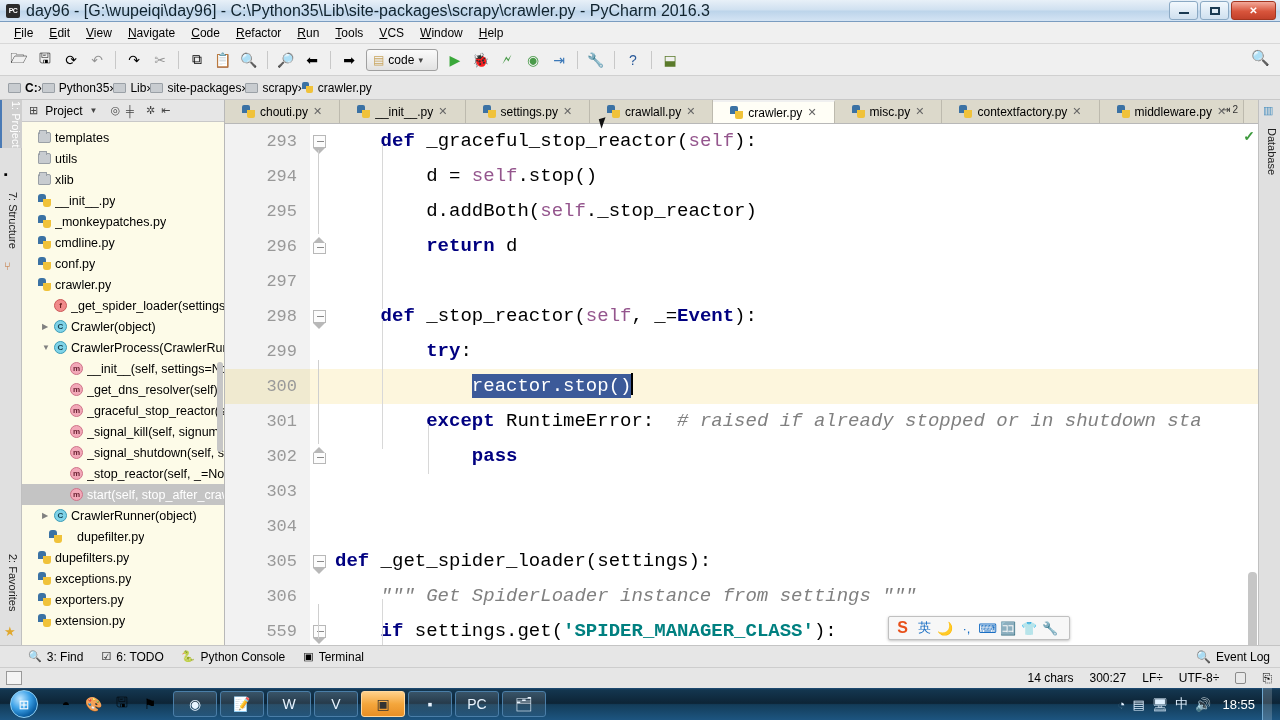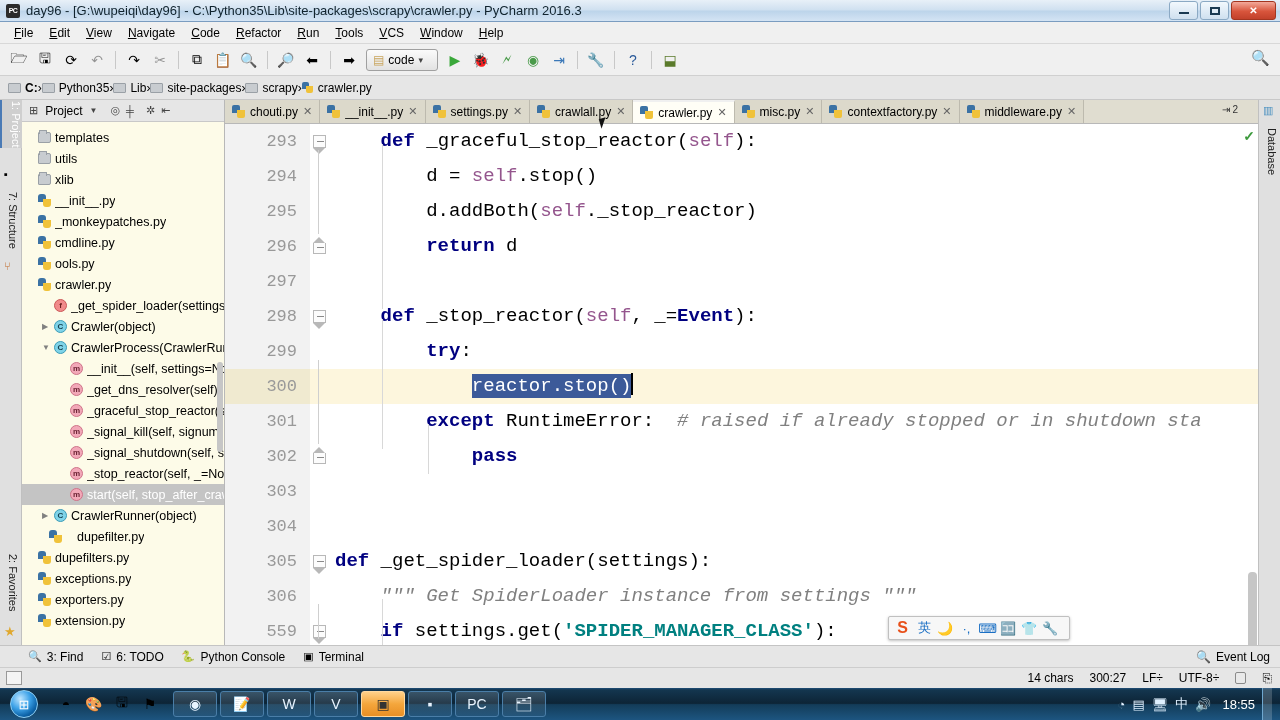--- a/index.html
+++ b/index.html
@@ -18,21 +18,21 @@
     background: linear-gradient(to bottom, #e8f0f8 0%, #cfe0f0 48%, #bcd4ea 52%, #d4e4f4 100%);
     border-bottom: 1px solid #7a9cc0;
     display: flex; align-items: center;
   }
   .tb-icon {
     width:14px; height:14px; margin-left:6px; margin-right:6px;
     background:#2b2b2b; color:#fff; font-size:7px; font-weight:bold;
     display:flex; align-items:center; justify-content:center;
     border-radius:2px; letter-spacing:-0.5px;
   }
-  .tb-title { font-size:13px; color:#10232e; white-space:nowrap; }
+  .tb-title { font-size:16px; color:#10232e; white-space:nowrap; }
   .tb-btns { position:absolute; right:4px; top:1px; display:flex; gap:2px; }
   .tb-btn {
     width:29px; height:19px; border:1px solid #8ba9c4; border-radius:3px;
     background: linear-gradient(to bottom,#f2f8fd,#cfe0ef);
     display:flex; align-items:center; justify-content:center;
     font-size:10px; color:#1a3a52;
   }
   .tb-btn.close {
     background: linear-gradient(to bottom,#f3a99a,#d8553c 55%,#c2412b);
     border-color:#a33520; color:#fff; width:45px; font-weight:bold;
@@ -134,21 +134,21 @@
   }
 
   
   .tabbar {
     position:absolute; left:225px; top:100px; width:1033px; height:24px;
     background:#e0ddd0; border-bottom:1px solid #b8b8b8;
     display:flex; align-items:flex-end; overflow:hidden;
   }
   .etab {
     height:23px; display:flex; align-items:center; gap:5px;
-    padding:0 7px; font-size:12px; color:#000;
+    padding:0 17px; font-size:12px; color:#000;
     background:#dcd9cb; border-right:1px solid #bdbaae; white-space:nowrap;
   }
   .etab.active { background:#fffef6; border-top:2px solid #f0f0f0; }
   .etab .x { color:#666; font-size:11px; }
   .tabbar-right {
     position:absolute; right:2px; top:4px; font-size:10px; color:#333;
     display:flex; align-items:center; gap:2px;
   }
 
   
@@ -461,21 +461,21 @@
           <span class="lbl">cmdline.py</span>
         </div>
         <div class="trow" style="padding-left: 4px;">
           <span class="arw"></span>
           <span class="ico">
             <span class="ic-py">
               <span class="b1"></span>
               <span class="b2"></span>
             </span>
           </span>
-          <span class="lbl">ools.py</span>
+          <span class="lbl">conf.py</span>
         </div>
         <div class="trow" style="padding-left: 4px;">
           <span class="arw"></span>
           <span class="ico">
             <span class="ic-py">
               <span class="b1"></span>
               <span class="b2"></span>
             </span>
           </span>
           <span class="lbl">crawler.py</span>

